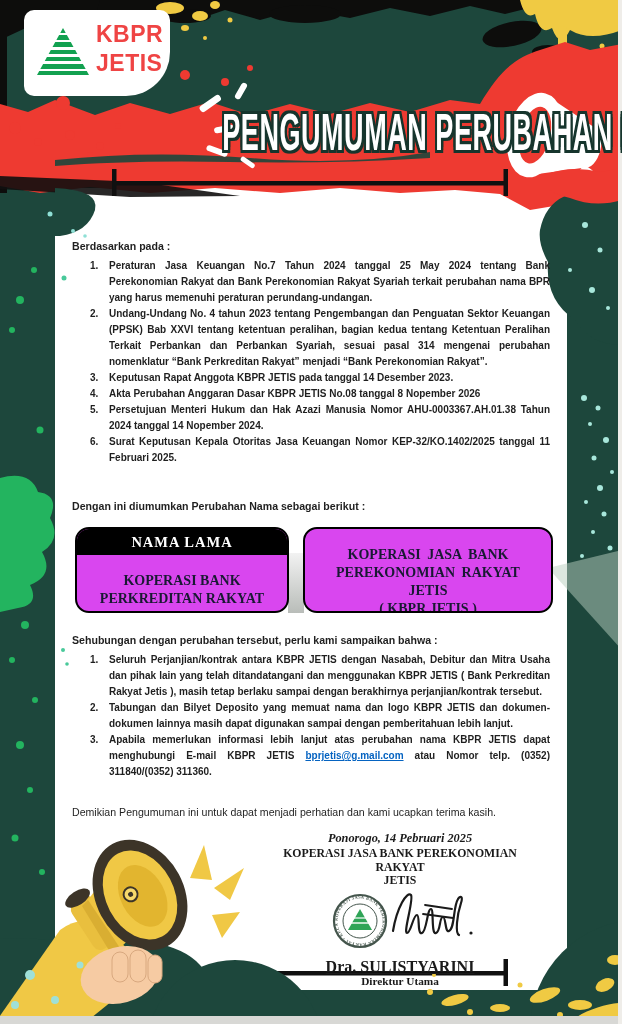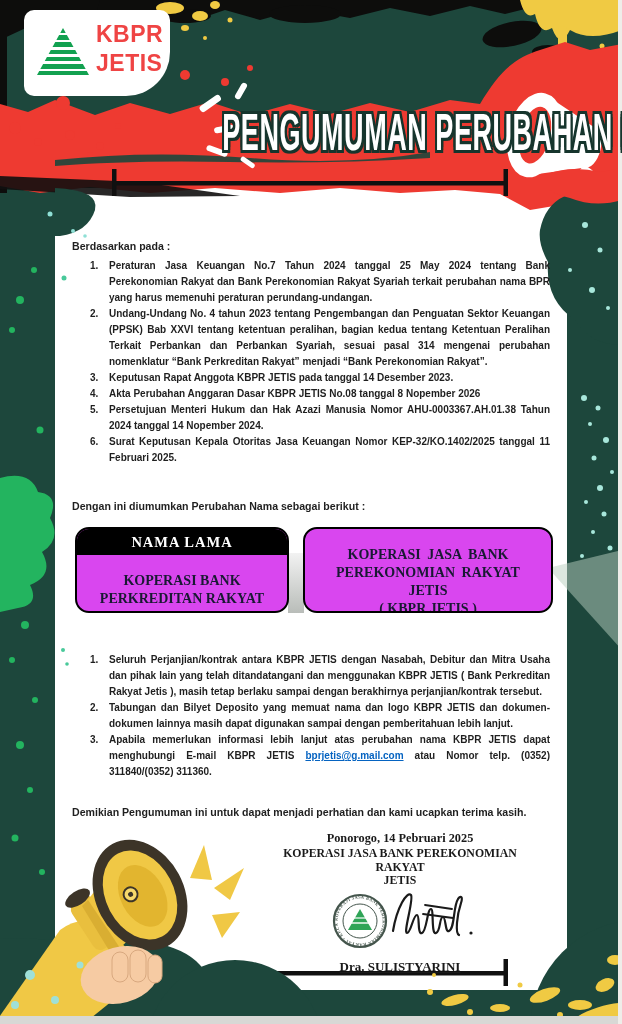--- a/index.html
+++ b/index.html
@@ -22,41 +22,41 @@
   .title{display:inline-block;transform:scaleX(.52);transform-origin:50% 50%;
          font-weight:700;font-size:52px;color:#ffffff;letter-spacing:1px;
          text-shadow:4px 0 0 #16352d,-4px 0 0 #16352d,0 3px 0 #16352d,0 -3px 0 #16352d,
                      4px 3px 0 #16352d,-4px 3px 0 #16352d,4px -3px 0 #16352d,-4px -3px 0 #16352d;}
   
   .lead{position:absolute;left:72px;width:482px;font-weight:700;font-size:10.6px;color:#1f1f1f;}
   .olist{position:absolute;left:90px;width:460px;font-weight:700;font-size:10px;line-height:16px;color:#1f1f1f;}
   .li{display:flex;}
   .num{width:19px;flex:none;}
   .it{flex:1;text-align:justify;}
-  .closing{position:absolute;left:72px;width:482px;font-weight:700;font-size:10.6px;color:#1f1f1f;}
+  .closing{position:absolute;left:72px;width:482px;font-weight:400;font-size:10.6px;color:#1f1f1f;}
   a.mail{color:#0563c1;text-decoration:underline;font-weight:700;}
   
   .gapband{position:absolute;left:288px;top:553px;width:16px;height:60px;
            background:linear-gradient(to bottom,#f2f2f2,#b9bdb9);}
   .nbox{position:absolute;top:527px;height:86px;border:2.5px solid #000;border-radius:14px;
         overflow:hidden;background:#d946ef;box-sizing:border-box;}
   .nbox .nhead{background:#000;color:#fff;height:26px;line-height:26px;text-align:center;
         font-family:"Liberation Serif",serif;font-weight:700;font-size:14.5px;letter-spacing:1px;}
   .nbox .nbody{padding-top:17px;text-align:center;font-family:"Liberation Serif",serif;
         font-weight:700;font-size:14px;line-height:18px;color:#191933;}
   .nbox.old{left:75px;width:214px;}
   .nbox.new{left:303px;width:250px;}
   .nbox.new .l1{word-spacing:3px;}
   
   .sig{position:absolute;left:275px;top:831px;width:250px;text-align:center;color:#1a1a1a;
        font-family:"Liberation Serif",serif;font-weight:700;}
-  .sig .date{font-size:12.3px;line-height:15px;}
+  .sig .date{font-size:12.3px;line-height:15px;font-style:italic;}
   .sig .org1{font-size:11.8px;line-height:14px;}
   .sig .org2{font-size:11.8px;line-height:13px;}
-  .sig .name{font-size:13px;line-height:15px;text-decoration:underline;}
+  .sig .name{font-size:16px;line-height:15px;text-decoration:underline;}
   .sig .role{font-size:11.3px;line-height:14px;}
 </style>
 </head>
 <body>
 
 <div class="canvas">
 
   <div class="card"></div>
 
   <svg class="decor" width="622" height="1024" viewBox="0 0 622 1024">
@@ -296,20 +296,21 @@
       </div>
     </div>
     <div class="nbox new">
       <div class="nbody">
         <div class="l1">KOPERASI JASA BANK PEREKONOMIAN RAKYAT</div>
         <div>JETIS</div>
         <div>( KBPR JETIS )</div>
       </div>
     </div>
 
+    <div class="lead" style="top:634px">Sehubungan dengan perubahan tersebut, perlu kami sampaikan bahwa :</div>
     <div class="olist" style="top:652px">
       <div class="li">
           <span class="num">1.</span>
           <span class="it">Seluruh Perjanjian/kontrak antara KBPR JETIS dengan Nasabah, Debitur dan Mitra Usaha dan pihak lain yang telah ditandatangani dan menggunakan KBPR JETIS ( Bank Perkreditan Rakyat Jetis ), masih tetap berlaku sampai dengan berakhirnya perjanjian/kontrak tersebut.</span>
         </div>
       <div class="li">
           <span class="num">2.</span>
           <span class="it">Tabungan dan Bilyet Deposito yang memuat nama dan logo KBPR JETIS dan dokumen-dokumen lainnya masih dapat digunakan sampai dengan pemberitahuan lebih lanjut.</span>
         </div>
       <div class="li">
@@ -337,16 +338,17 @@
             <textPath href="#stc">KOPERASI JASA BANK PEREKONOMIAN RAKYAT • KECAMATAN JETIS •</textPath>
           </text>
         </g>
         <g fill="none" stroke="#1a1a1a" stroke-width="2.2" stroke-linecap="round">
           <path d="M118,44 C122,20 132,4 136,8 C139,12 128,46 132,46 C136,46 138,28 142,28 C145,28 142,48 147,46 C152,44 152,22 156,22 C159,22 156,48 161,46 C166,44 164,30 168,30 C171,30 170,46 174,44 C180,41 178,20 183,12 C186,8 188,10 186,16 C182,28 180,46 184,48"></path>
           <path d="M150,18 L177,22 M148,27 L178,31" stroke-width="1.8"></path>
         </g>
         <circle cx="196" cy="46" r="1.6" fill="#1a1a1a"></circle>
       </svg>
       <div class="name">Dra. SULISTYARINI</div>
+      <div class="role">Direktur Utama</div>
     </div>
 
   </div>
 </div>
 
 </body></html>

